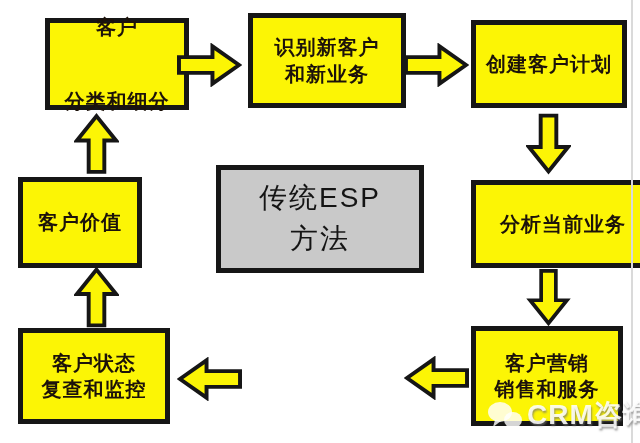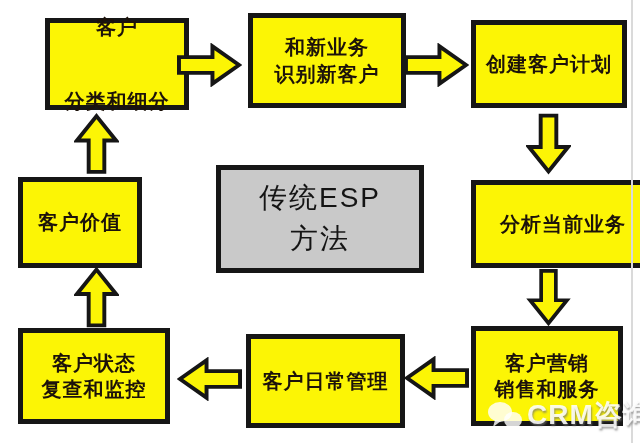--- a/index.html
+++ b/index.html
@@ -100,40 +100,37 @@
 <body>
 
 <div class="stage">
 
   <div class="node n-tl">
     <span>客户</span>
     <span>分类和细分</span>
   </div>
 
   <div class="node n-tm">
+    <span>识别新客户</span>
     <span>和新业务</span>
-    <span>识别新客户</span>
   </div>
 
   <div class="node n-tr">
     <span>创建客户计划</span>
   </div>
 
   <div class="node n-rm">
     <span>分析当前业务</span>
   </div>
 
   <div class="node n-br">
     <span>客户营销</span>
     <span>销售和服务</span>
   </div>
 
-  <div class="node n-bm">
-    <span>客户日常管理</span>
-  </div>
 
   <div class="node n-bl">
     <span>客户状态</span>
     <span>复查和监控</span>
   </div>
 
   <div class="node n-lm">
     <span>客户价值</span>
   </div>
 

